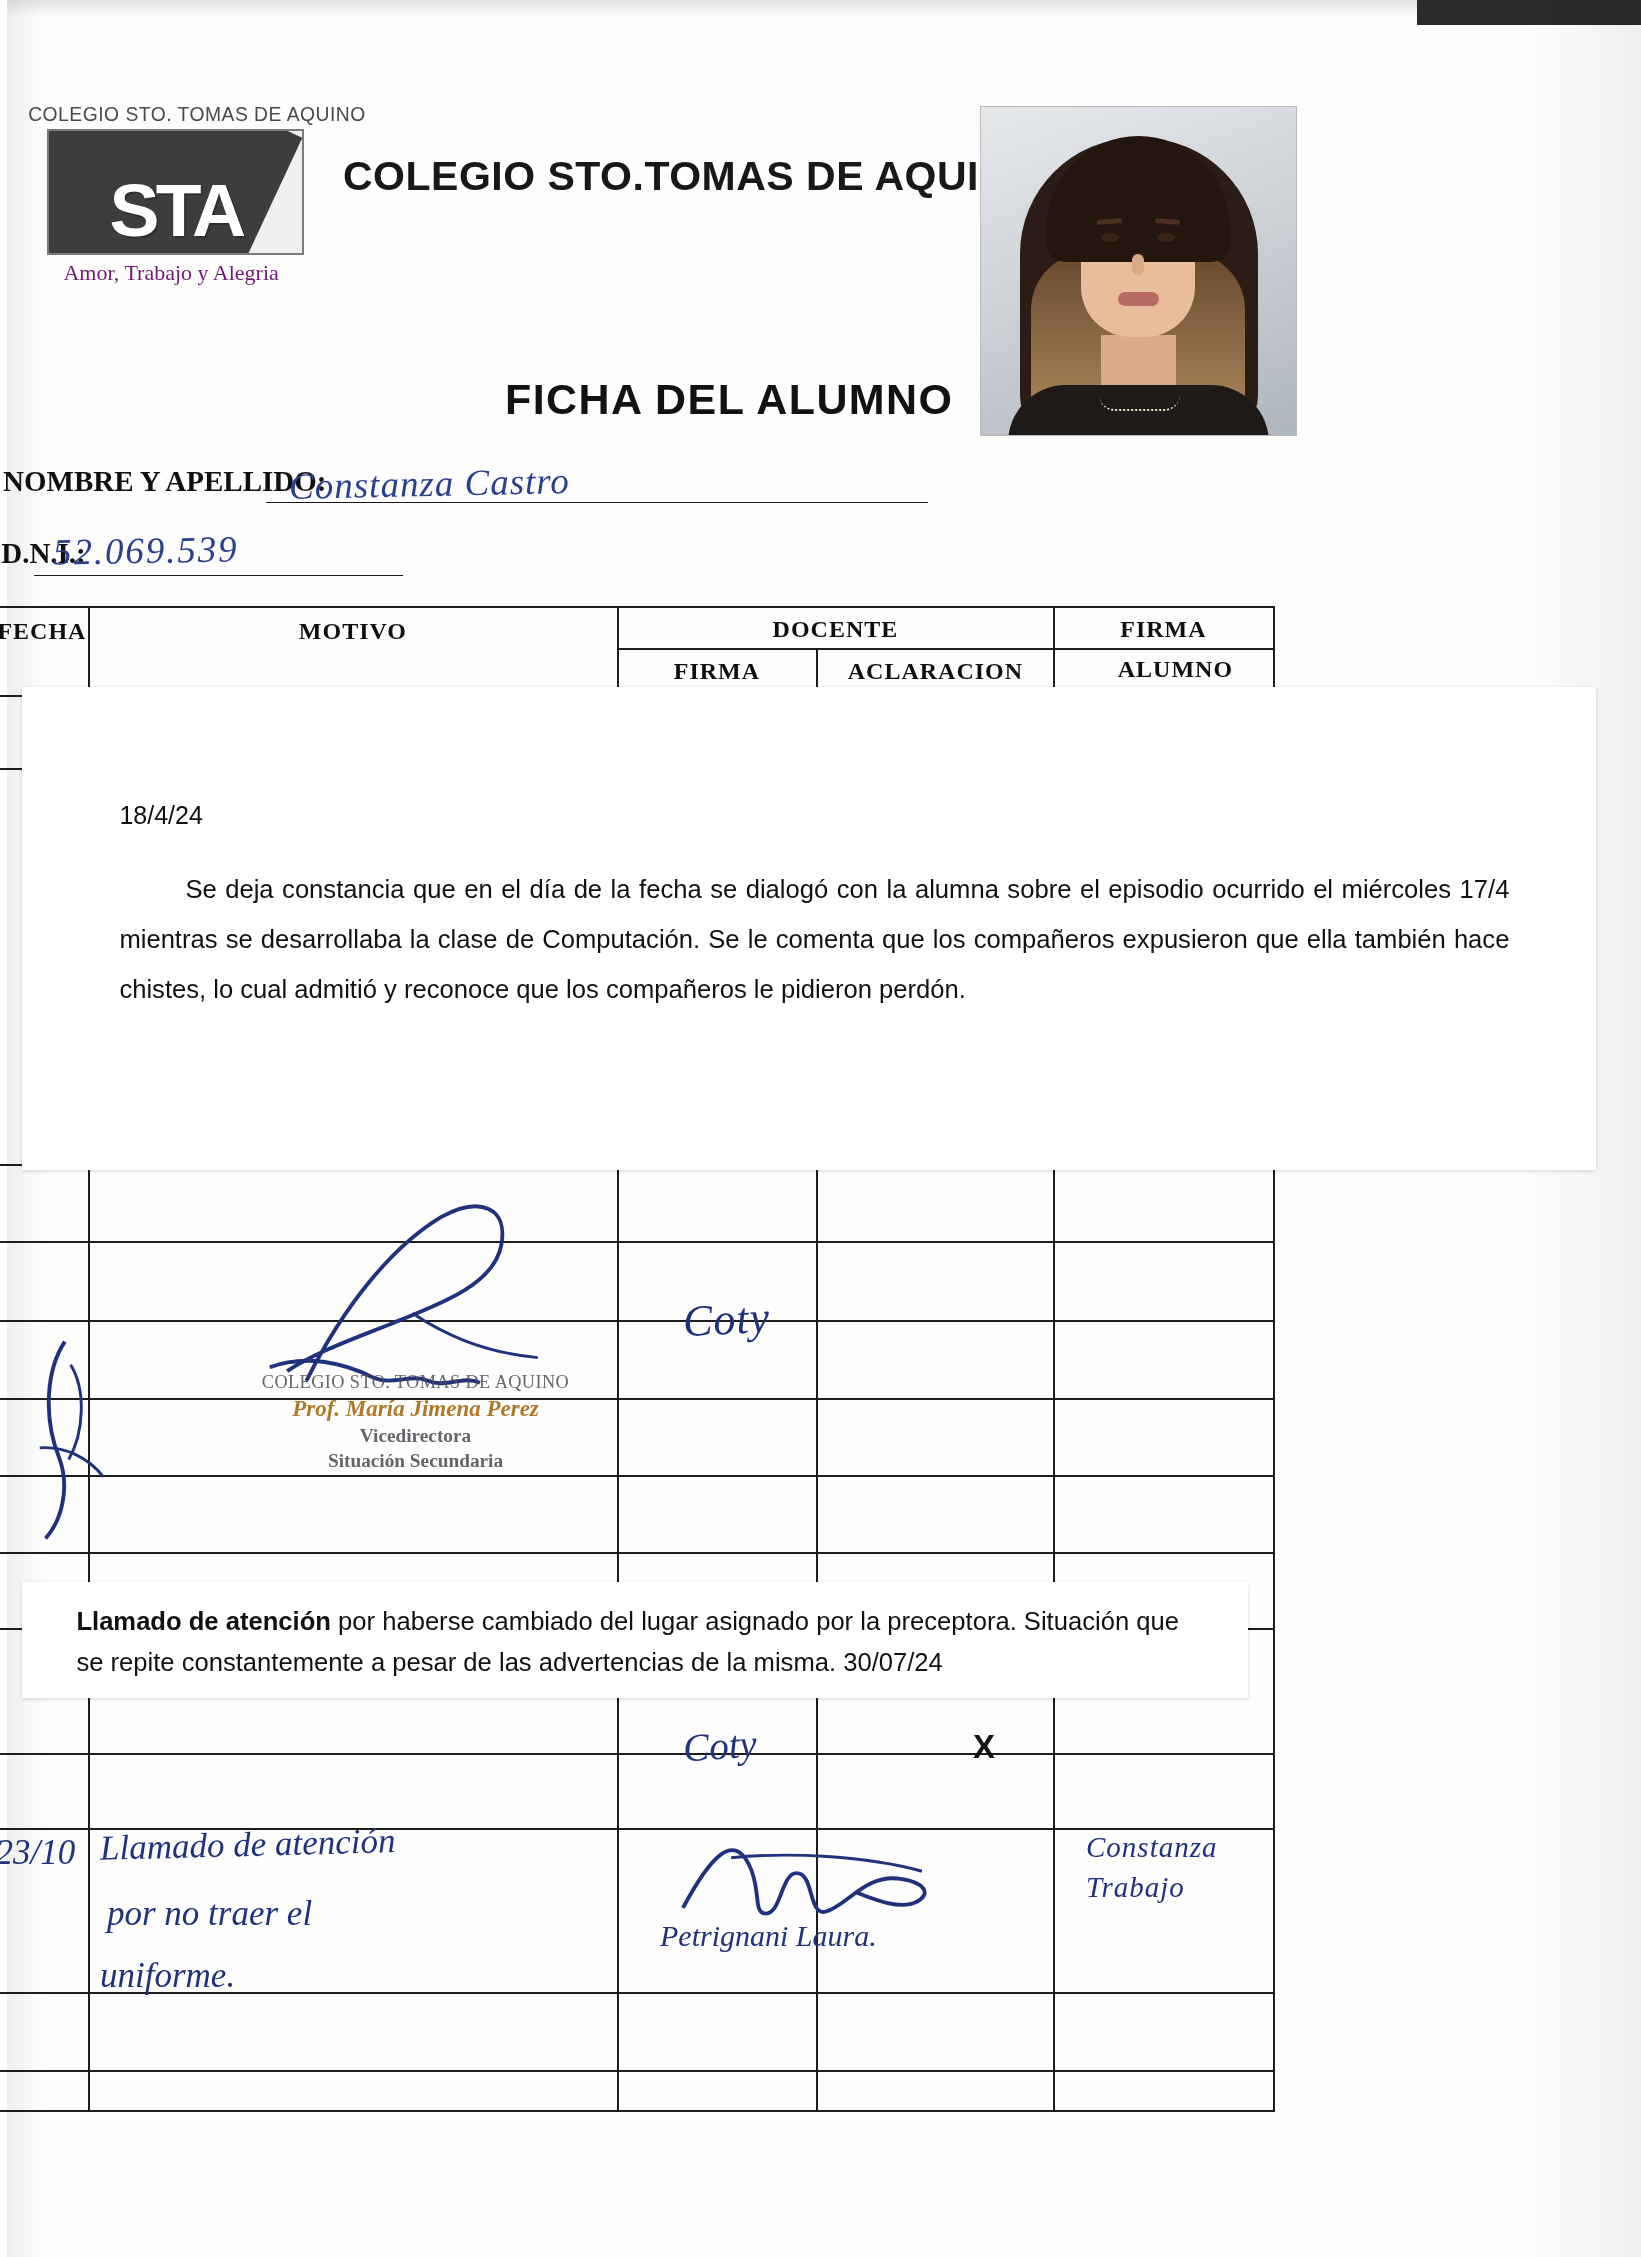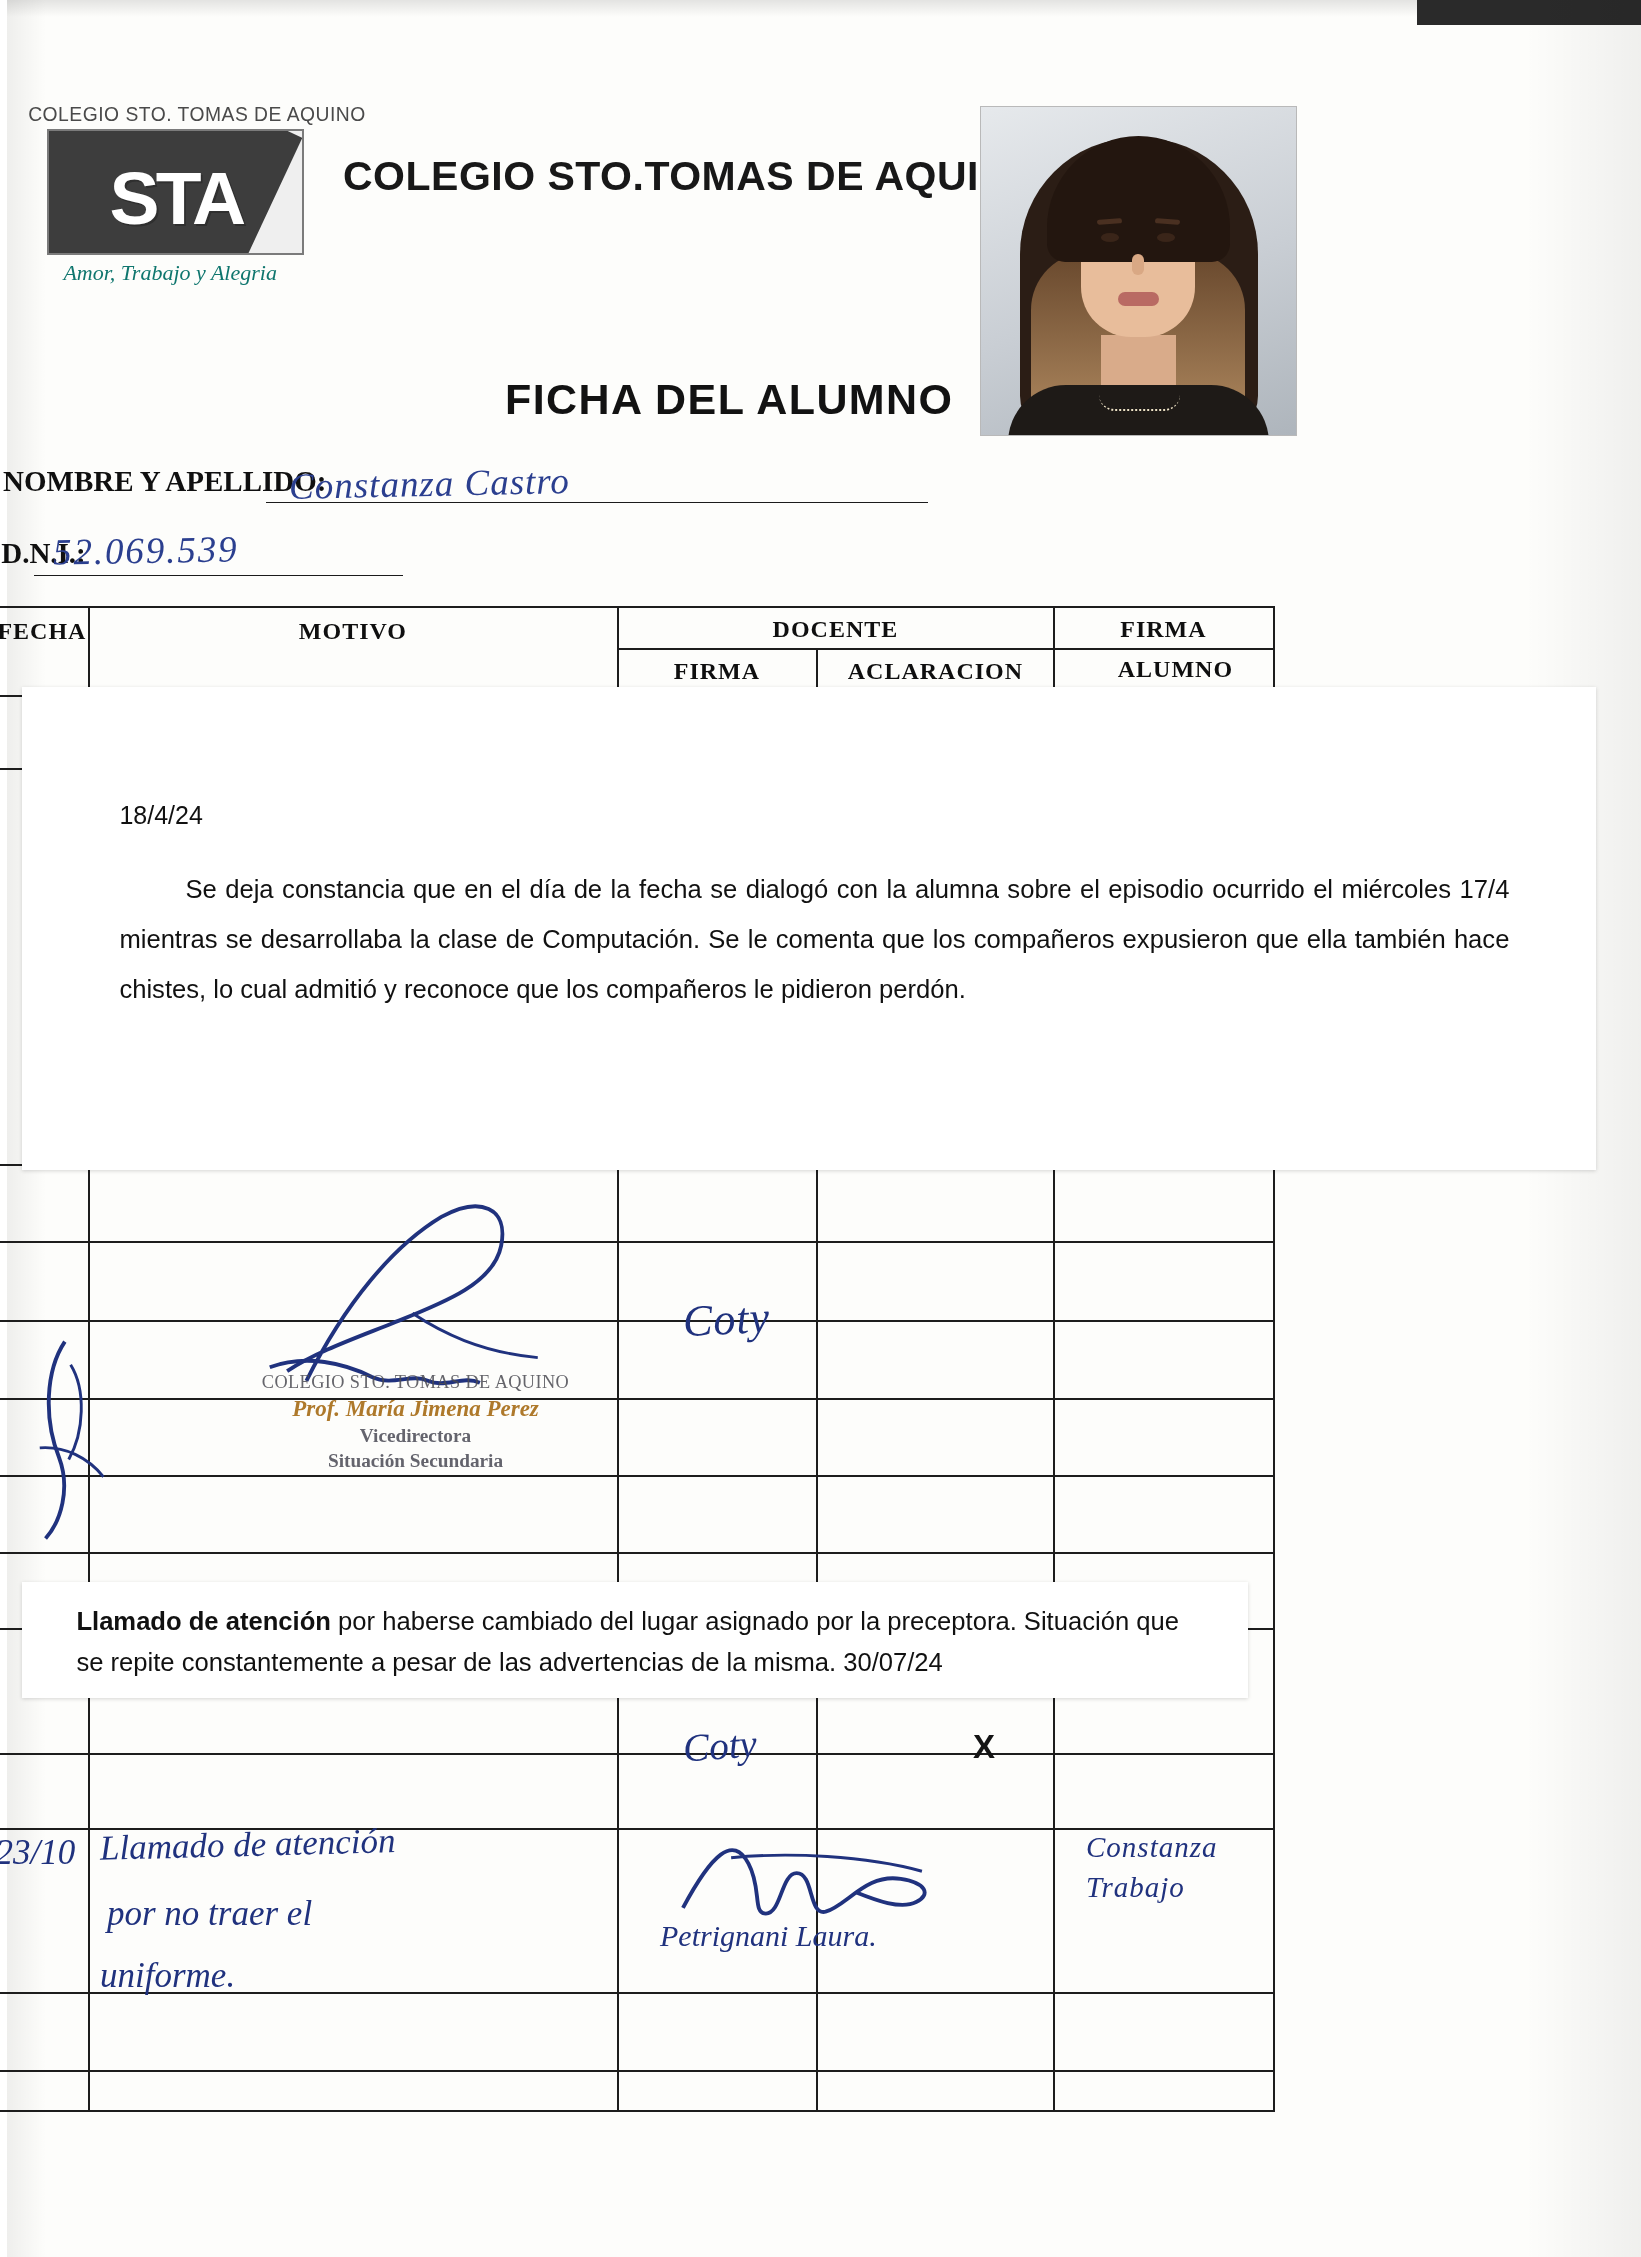--- a/index.html
+++ b/index.html
@@ -48,32 +48,32 @@
     background:#efefef;
     border:2.9px solid #7b7b7b;
     overflow:hidden;
   }
   .logo-box:before{
     content:"";position:absolute;left:-39px;top:-58px;
     width:251px;height:251px;background:#3d3d3d;
     transform:rotate(25deg);
   }
   .logo-sta{
-    position:absolute;left:0;top:0;width:253px;height:134px;
+    position:absolute;left:0;top:12px;width:253px;height:134px;
     display:flex;align-items:center;justify-content:center;
     font-family:"Liberation Sans", sans-serif;
     font-weight:bold;font-size:75px;letter-spacing:-3.9px;
     color:#ffffff;
     text-shadow:1.9px 1.9px 0 #2f2f2f;
     z-index:2;
   }
   .logo-motto{
     position:absolute;left:41px;top:156px;
     font-family:"Liberation Serif", serif;
-    font-style:italic;font-size:22px;color:#0f766e;
+    font-size:22px;color:#701a75;
     white-space:nowrap;
   }
 
   
   .school-title{
     position:absolute;left:336px;top:153px;
     font-family:"Liberation Sans", sans-serif;
     font-weight:bold;font-size:41px;letter-spacing:0.5px;
     color:#181818;white-space:nowrap;
   }

